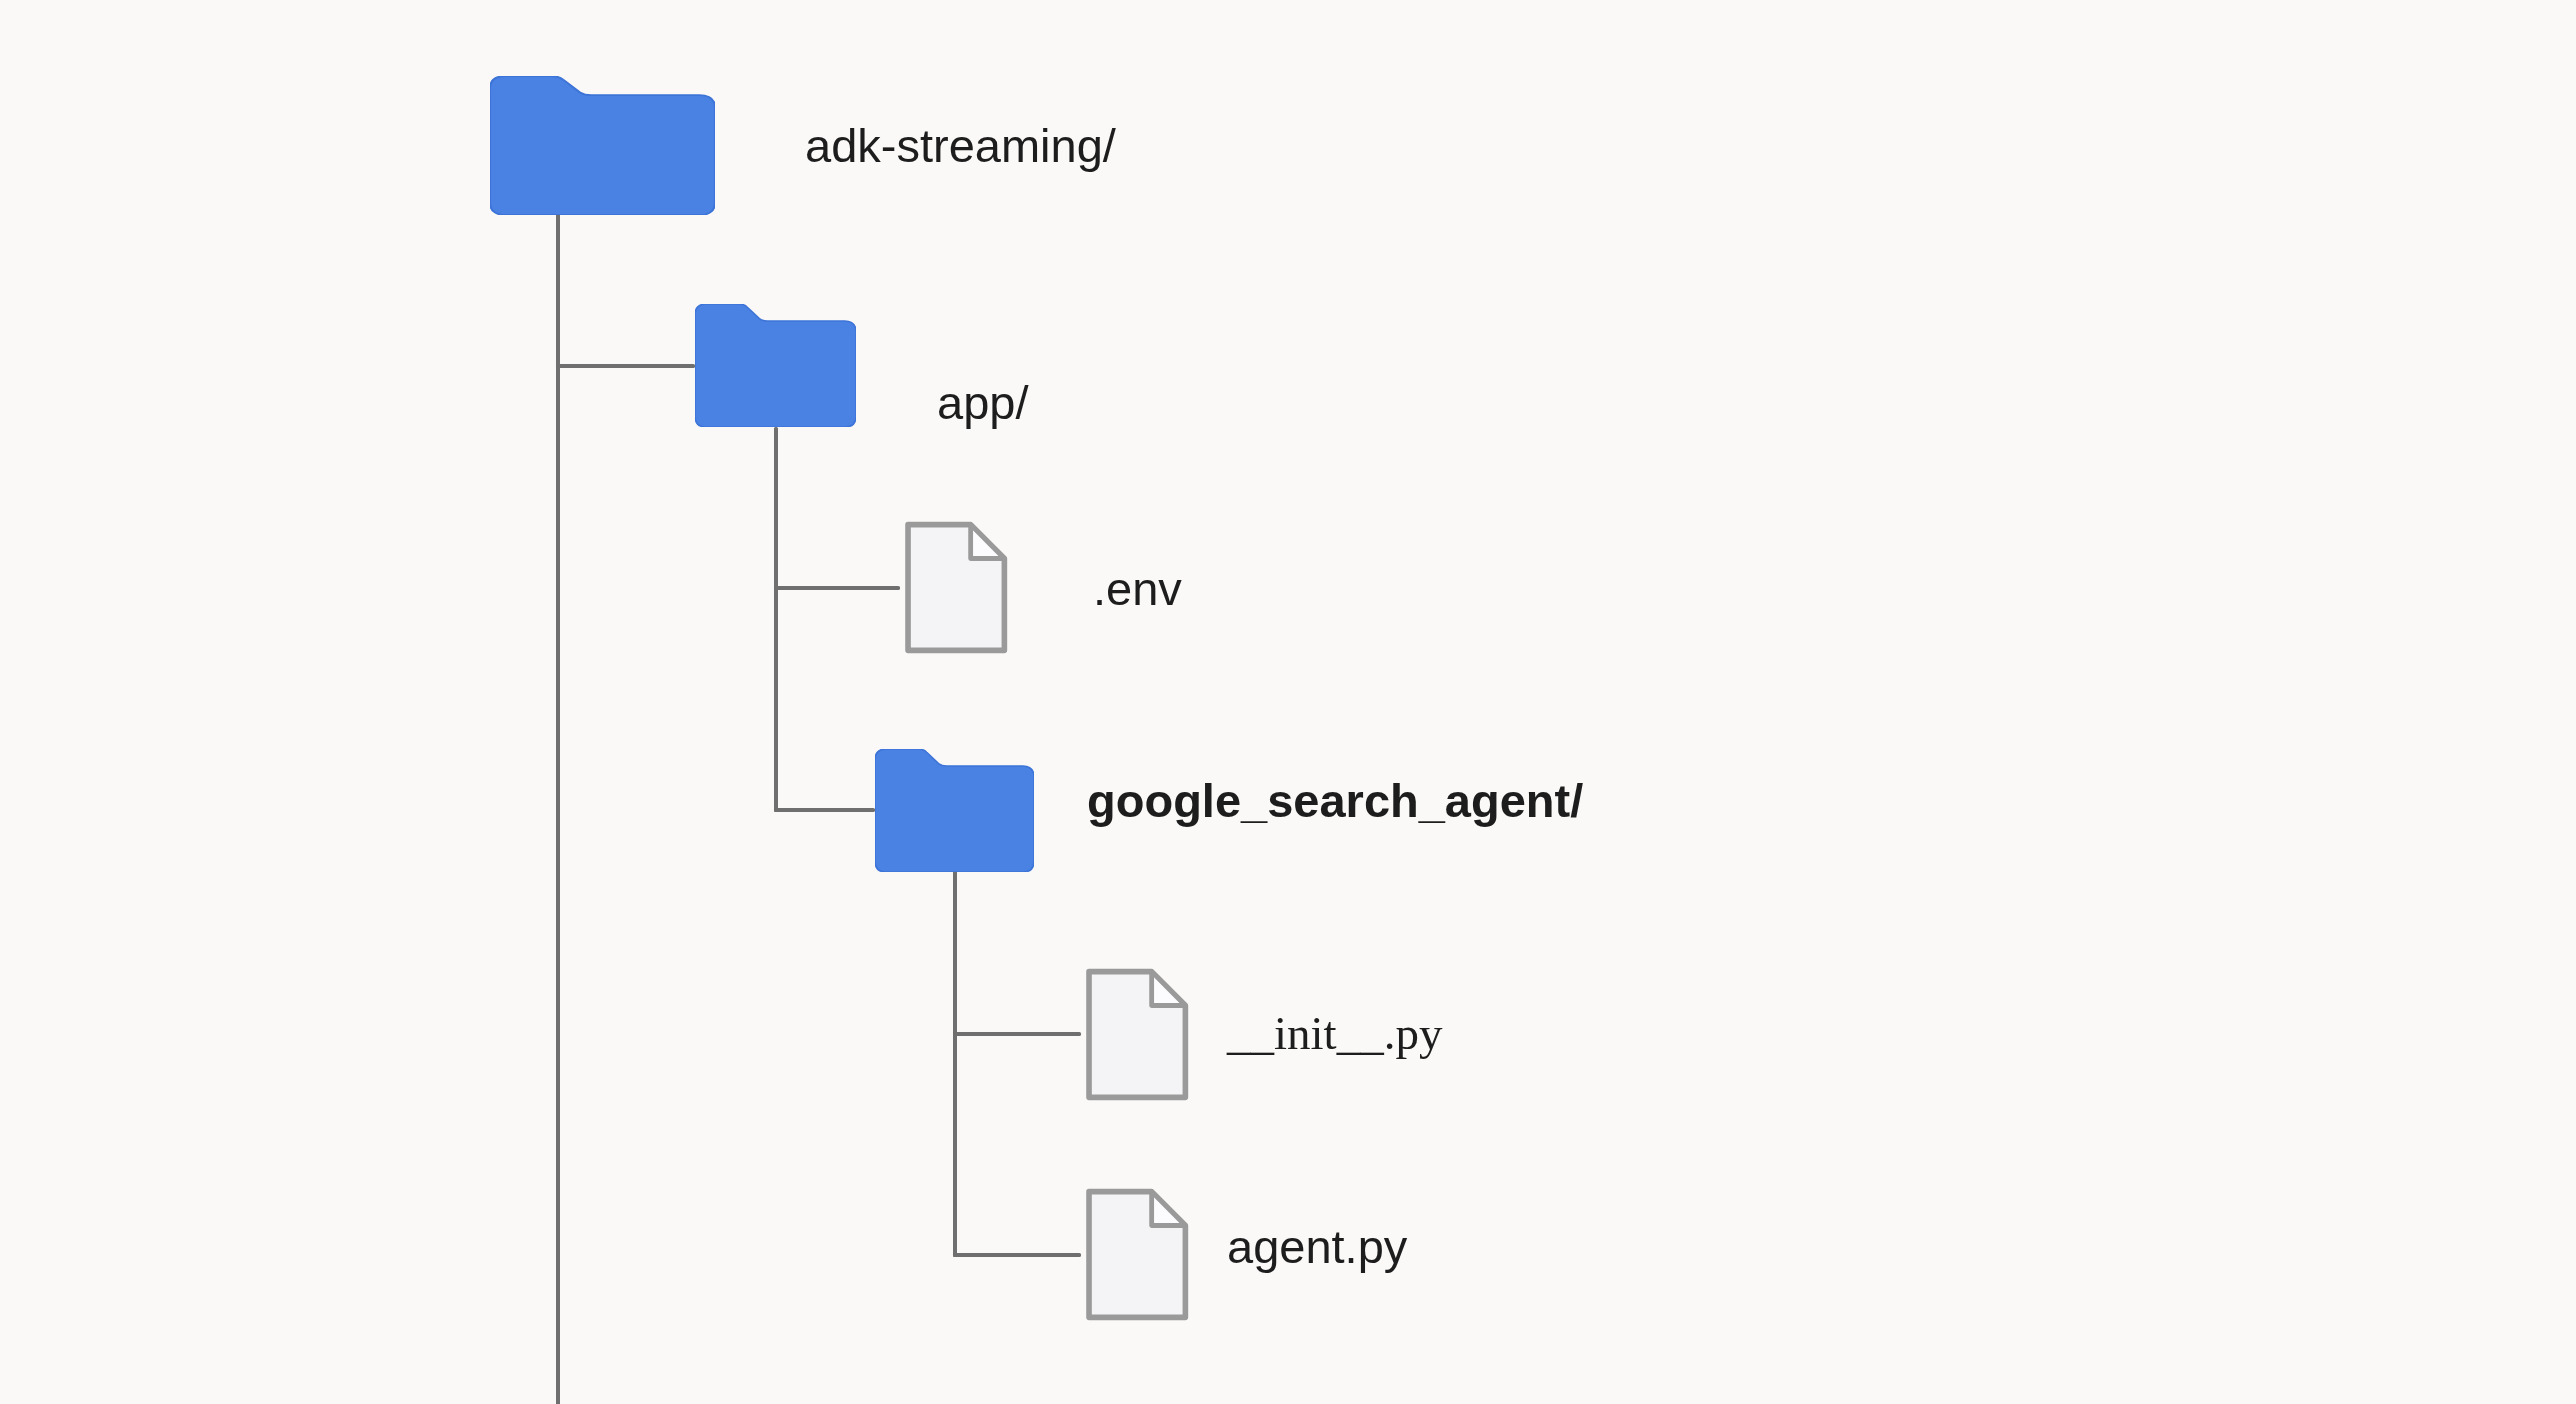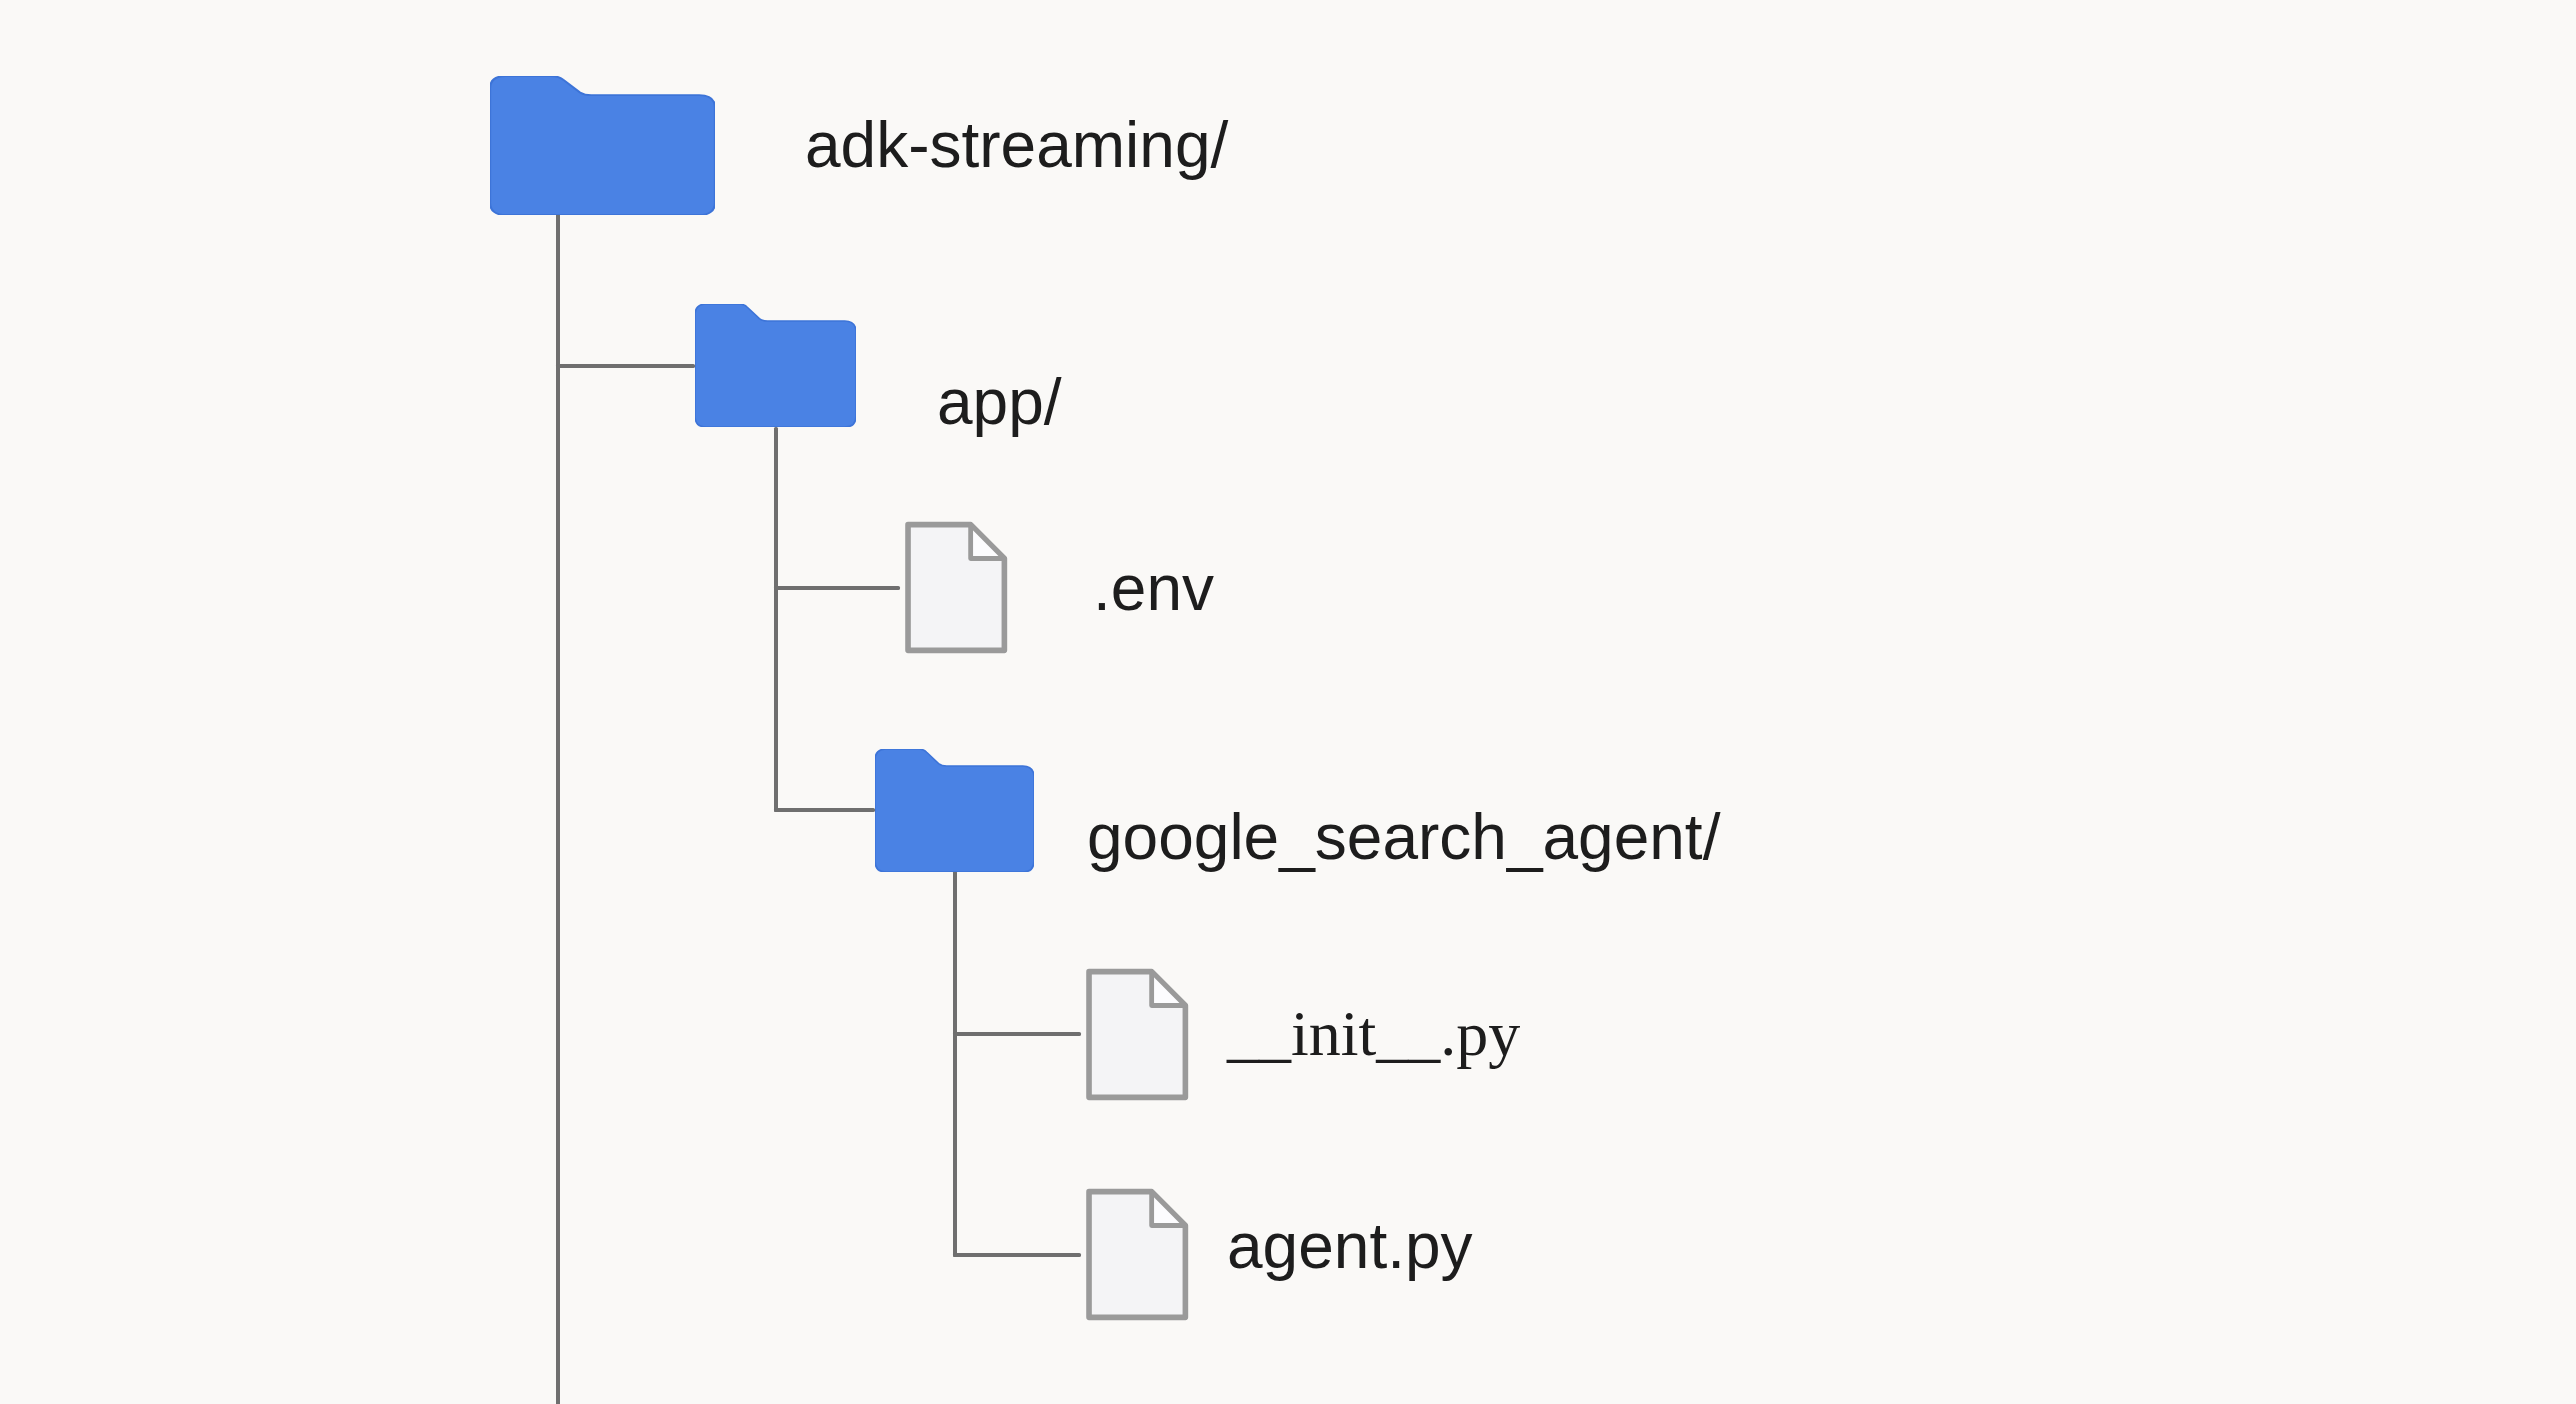--- a/index.html
+++ b/index.html
@@ -30,38 +30,38 @@
   }
   .node-icon svg { display: block; width: 100%; height: 100%; }
 
   .folder-body  { fill: var(--folder-blue, #4a82e4); stroke: var(--folder-edge, #3d74d8); stroke-width: 2; }
   .file-body    { fill: var(--file-fill, #f4f4f6);   stroke: var(--file-border, #9a9a9a); stroke-width: 7; stroke-linejoin: round; }
   .file-fold    { fill: var(--file-fold, #fcfcfe);   stroke: var(--file-border, #9a9a9a); stroke-width: 6; stroke-linejoin: round; }
 
   .node-label {
     position: absolute;
     color: var(--text, #1d1d1d);
-    font-size: 64px;
+    font-size: 47px;
     line-height: 89px;
     white-space: nowrap;
     letter-spacing: 0px;
   }
 
   
   #icon-adk   { left: 490px;  top: 76px;   width: 225px; height: 139px; }
   #lbl-adk    { left: 805px; top: 101px; }
 
   #icon-app   { left: 695px;  top: 304px;  width: 161px; height: 123px; }
   #lbl-app    { left: 937px; top: 322px; margin-top: 36px; }
 
   #icon-env   { left: 900px; top: 519px;  width: 110px; height: 137px; }
   #lbl-env    { left: 1093px; top: 544px; }
 
   #icon-gsa   { left: 875px; top: 749px;  width: 159px; height: 123px; }
-  #lbl-gsa    { left: 1087px; top: 793px; }
+  #lbl-gsa    { left: 1087px; top: 756px; font-weight: bold; }
 
   #icon-init  { left: 1081px; top: 966px; width: 110px; height: 137px; }
   #lbl-init   { left: 1227px; top: 989px; font-family: Liberation Serif, serif; }
 
   #icon-agent { left: 1081px; top: 1186px; width: 110px; height: 137px; }
   #lbl-agent  { left: 1227px; top: 1202px; }
 
   
   #trunk-root      { left: 556px;  top: 213px;  width: 4px;   height: 1192px; }
   #branch-app      { left: 556px;  top: 364px;  width: 139px; height: 4px; }

